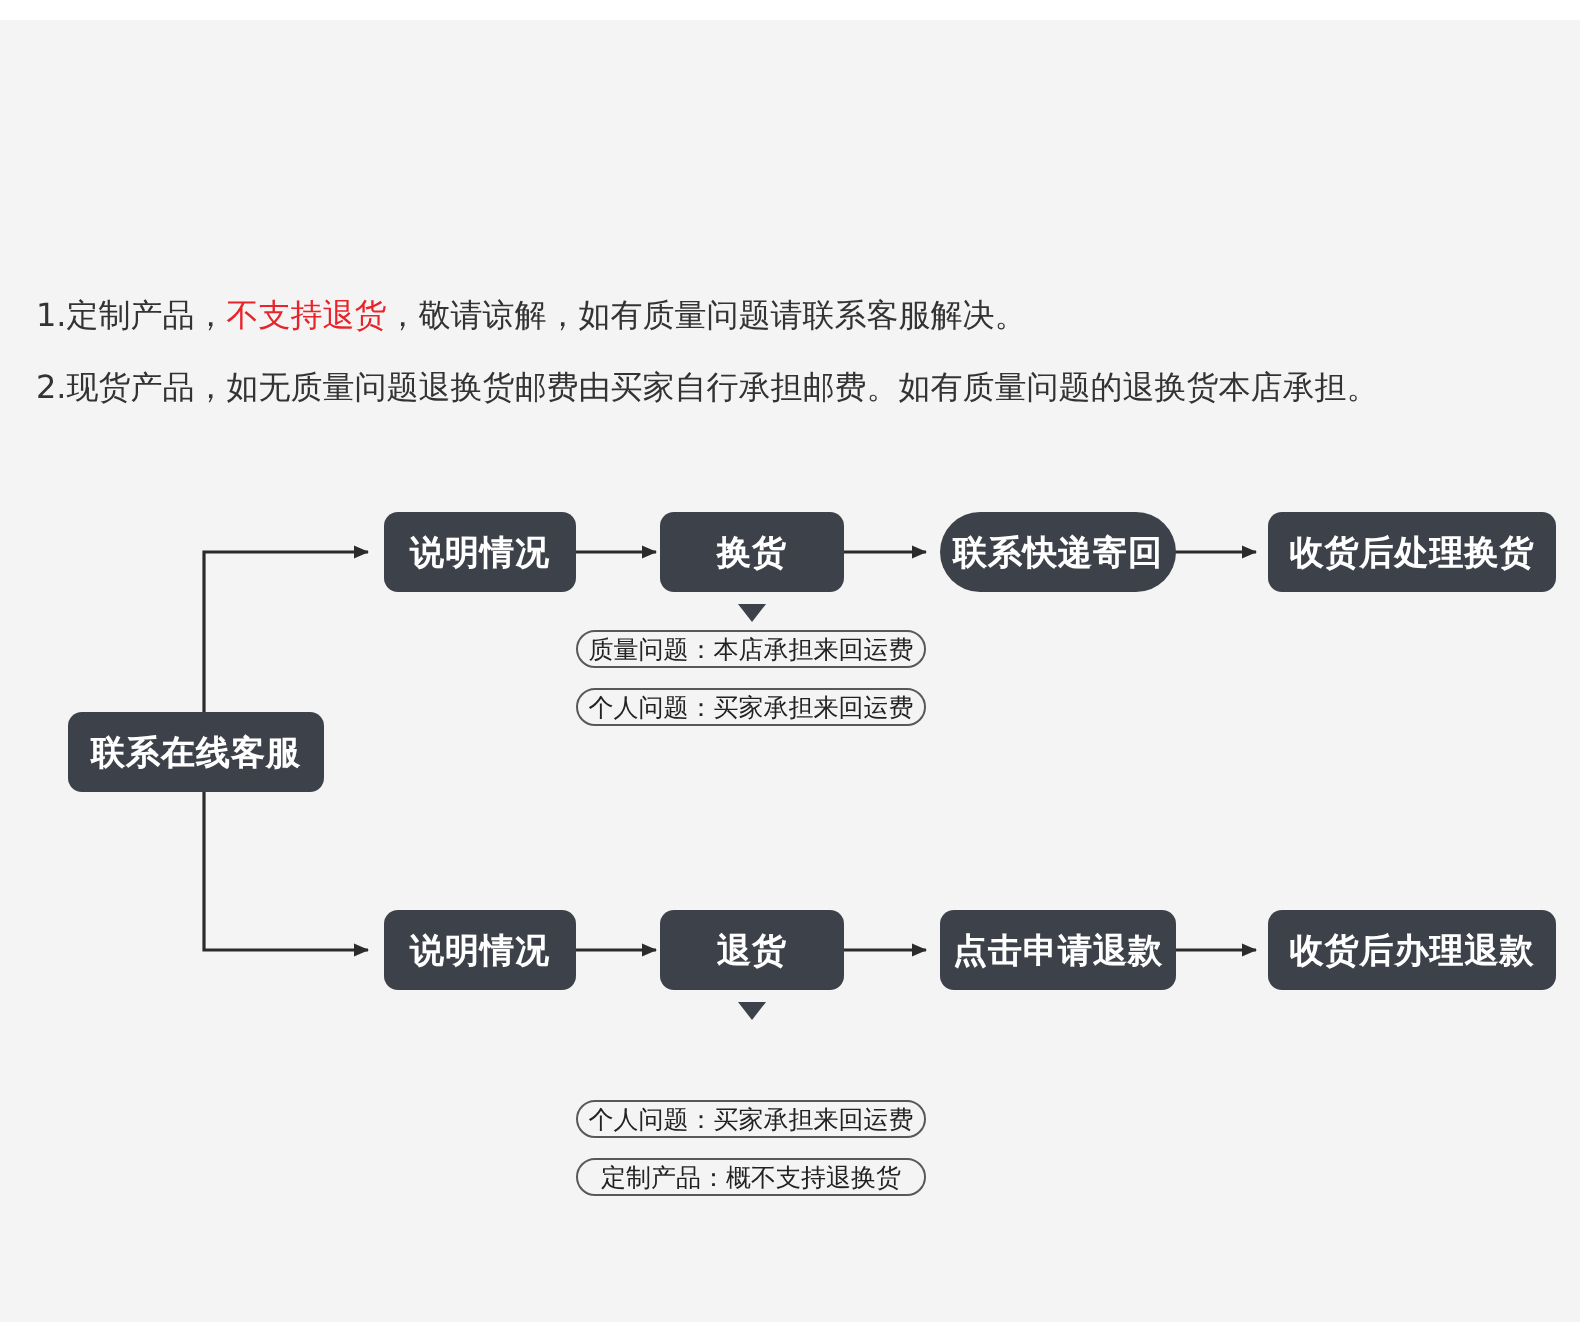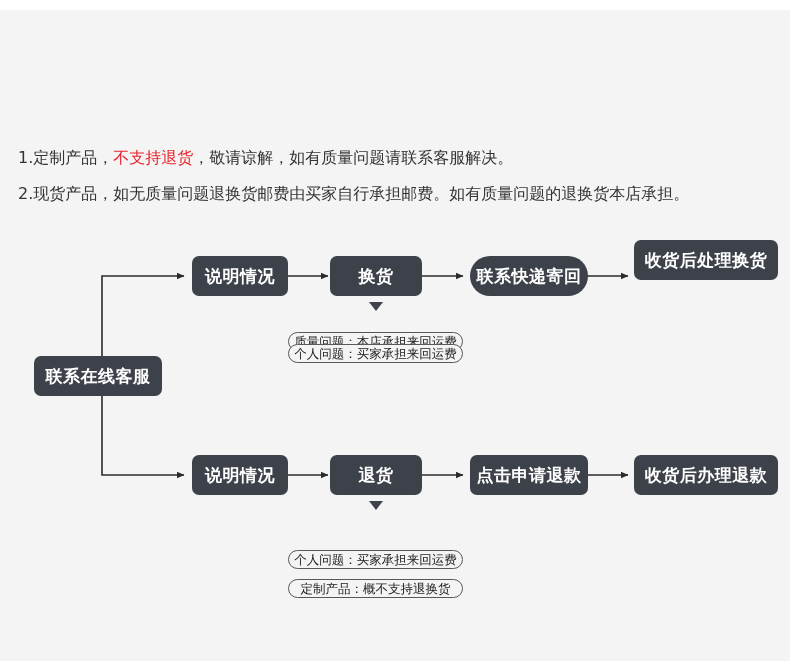--- a/index.html
+++ b/index.html
@@ -115,24 +115,24 @@
       <path d="M288 239 L328 239" stroke="#2b2b2b" stroke-width="1.6" fill="none" marker-end="url(#ah)"></path>
       <path d="M421 239 L463 239" stroke="#2b2b2b" stroke-width="1.6" fill="none" marker-end="url(#ah)"></path>
       <path d="M586 239 L628 239" stroke="#2b2b2b" stroke-width="1.6" fill="none" marker-end="url(#ah)"></path>
     </svg>
 
     <div class="node" style="left:34px;top:120px;width:128px;height:40px;">联系在线客服</div>
 
     <div class="node" style="left:192px;top:20px;width:96px;height:40px;">说明情况</div>
     <div class="node" style="left:330px;top:20px;width:92px;height:40px;">换货</div>
     <div class="node" style="left:470px;top:20px;width:118px;height:40px;border-radius:20px;">联系快递寄回</div>
-    <div class="node" style="left:634px;top:4px;width:144px;height:40px;">收货后处理换货</div>
+    <div class="node" style="left:634px;top:20px;width:144px;height:40px;">收货后处理换货</div>
 
     <div class="tri" style="left:369px;top:66px;"></div>
-    <div class="pill" style="left:288px;top:96px;width:175px;">质量问题：本店承担来回运费</div>
+    <div class="pill" style="left:288px;top:79px;width:175px;">质量问题：本店承担来回运费</div>
     <div class="pill" style="left:288px;top:108px;width:175px;">个人问题：买家承担来回运费</div>
 
     <div class="node" style="left:192px;top:219px;width:96px;height:40px;">说明情况</div>
     <div class="node" style="left:330px;top:219px;width:92px;height:40px;">退货</div>
     <div class="node" style="left:470px;top:219px;width:118px;height:40px;">点击申请退款</div>
     <div class="node" style="left:634px;top:219px;width:144px;height:40px;">收货后办理退款</div>
 
     <div class="tri" style="left:369px;top:265px;"></div>
     <div class="pill" style="left:288px;top:314px;width:175px;">个人问题：买家承担来回运费</div>
     <div class="pill" style="left:288px;top:343px;width:175px;">定制产品：概不支持退换货</div>

